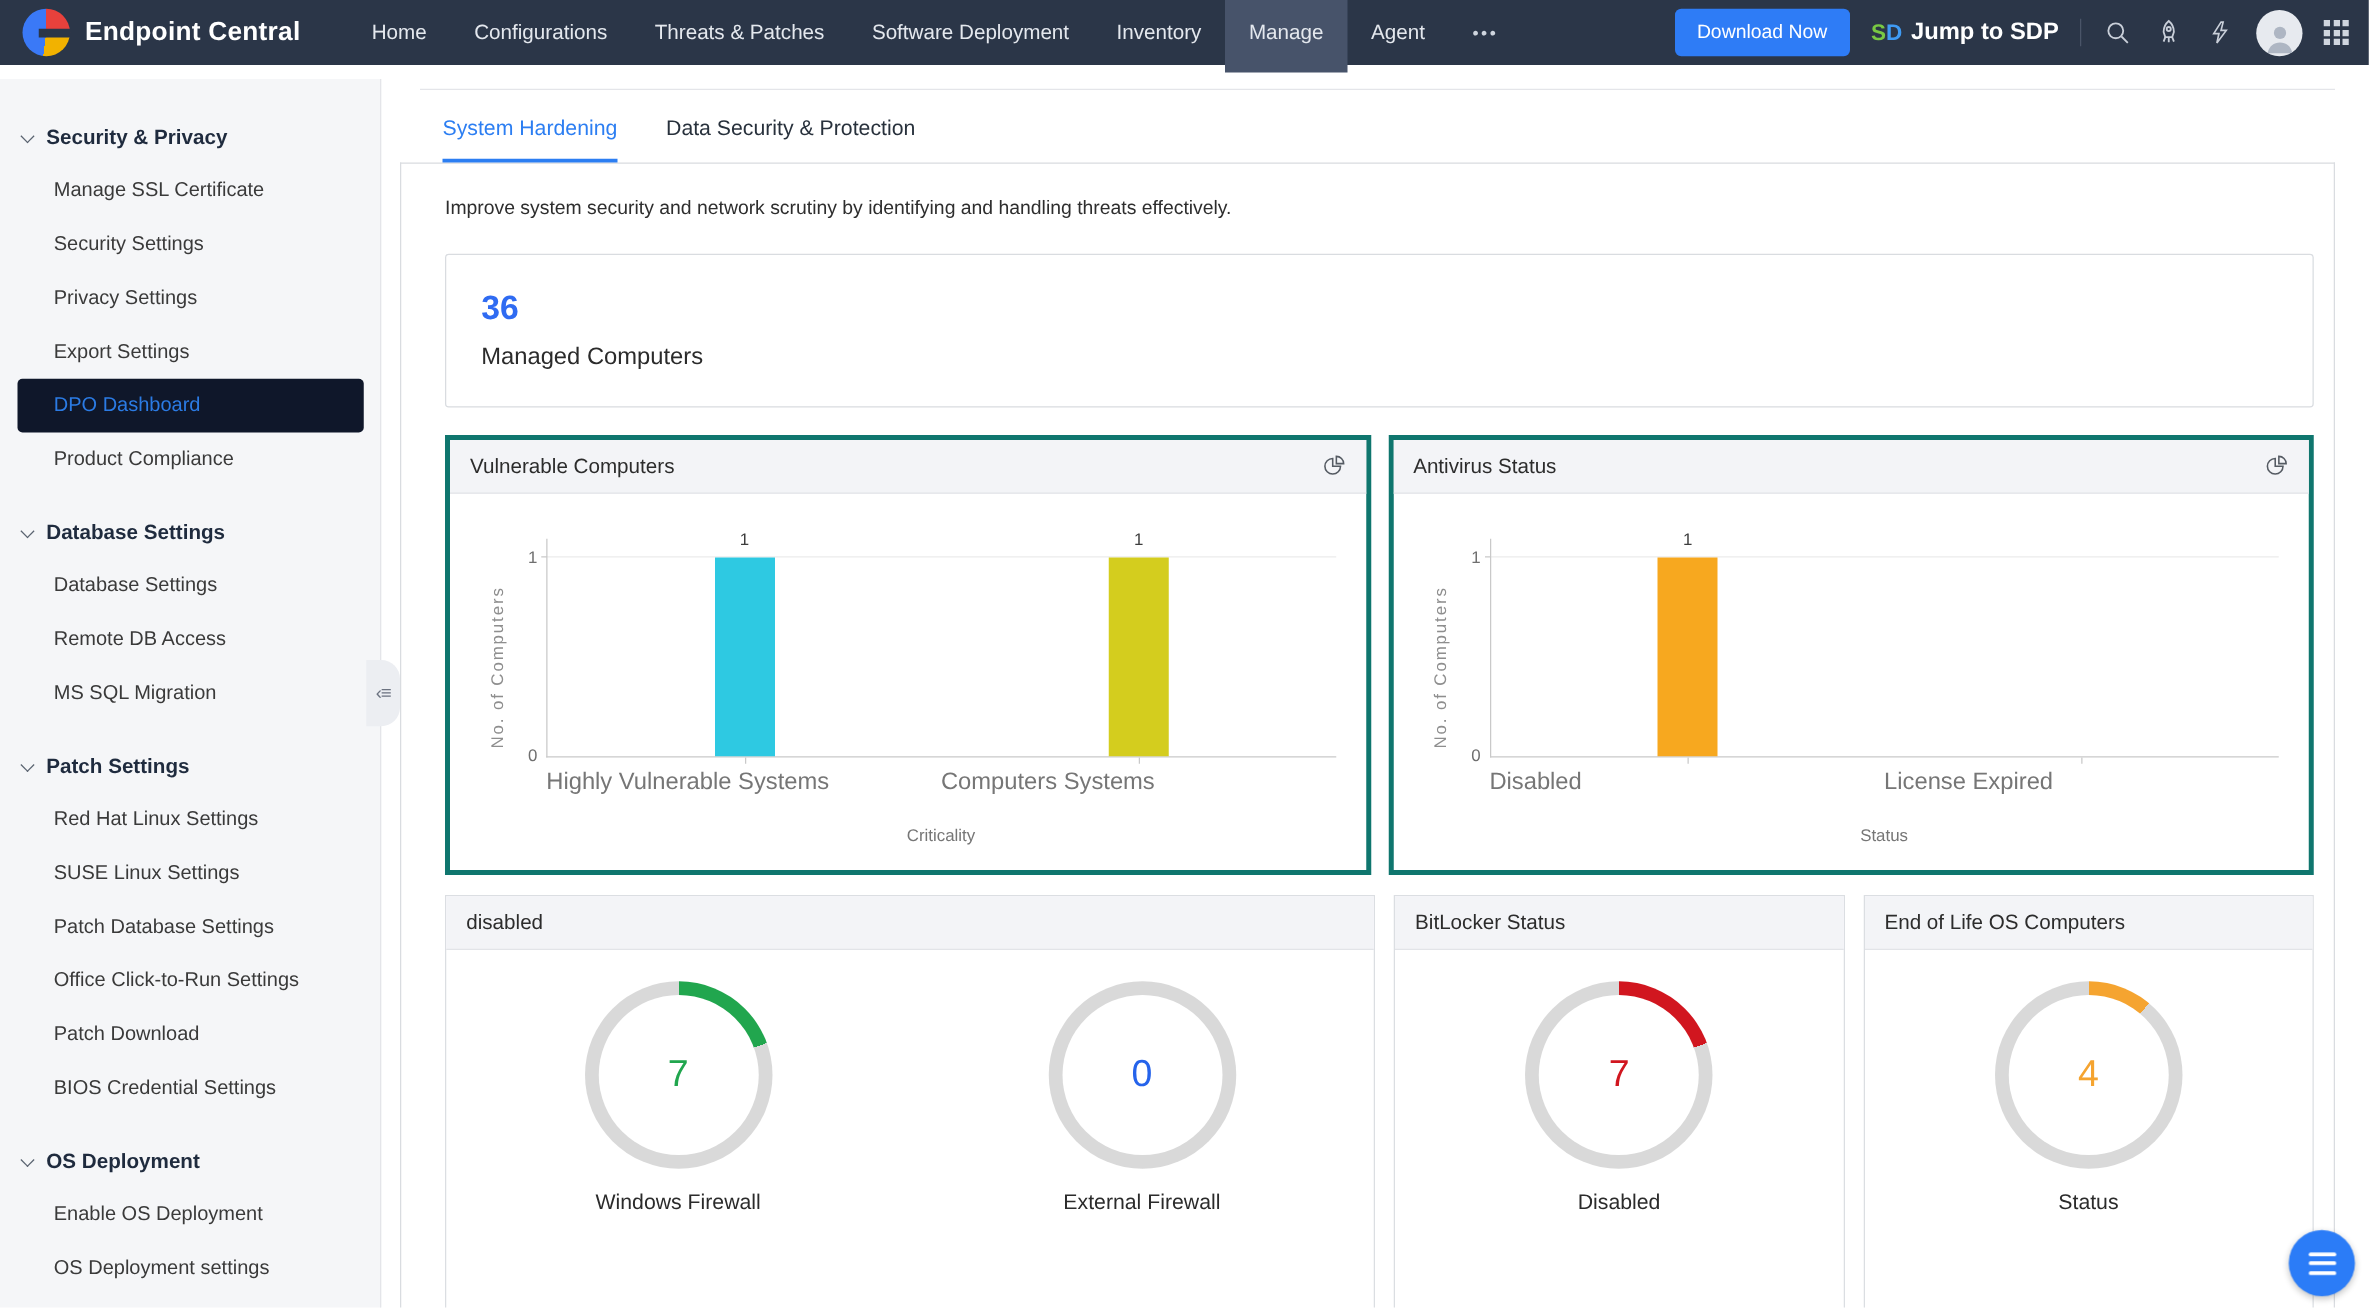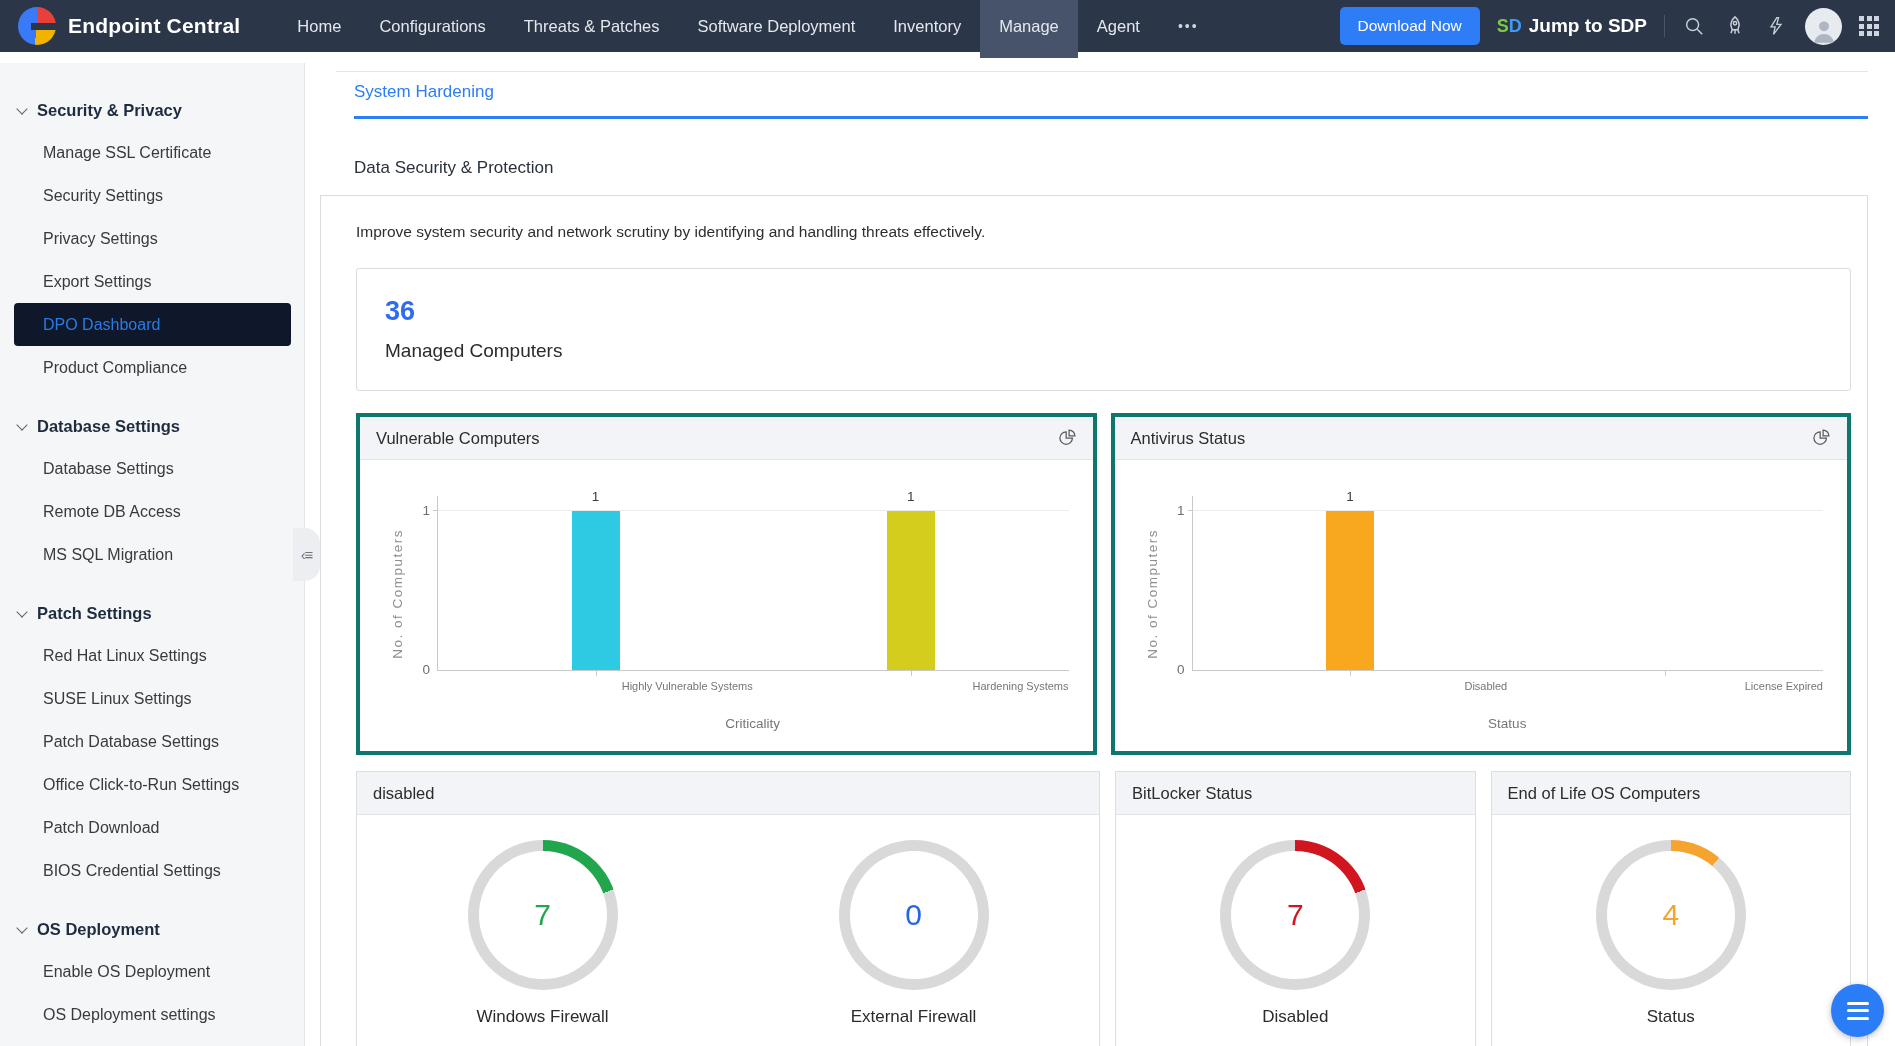--- a/index.html
+++ b/index.html
@@ -46,21 +46,21 @@
   .sb-section { margin-bottom:17px; }
   .collapse-handle { position:fixed; left:293px; top:528px; width:27px; height:53px; background:#eceef2;
                      border-radius:0 15px 15px 0; display:flex; align-items:center; justify-content:center;
                      cursor:pointer; z-index:40; color:#6b7280; }
   .collapse-glyph { font-size:15px; letter-spacing:-1px; color:#6b7280; }
 
   
   .main { margin-left:305px; padding:26px 27px 0 31px; }
   .page-title { font-size:20.5px; color:#333; font-weight:400; }
   .title-divider { height:1px; background:#e4e5e9; margin-top:21px; }
-  .tabs { display:flex; gap:39px; margin-top:10px; padding-left:18px;flex-direction:column; }
+  .tabs { display:flex; gap:39px; margin-top:21px; padding-left:18px; }
   .tab { font-size:17px; color:#28313c; padding-bottom:14px; cursor:pointer; border-bottom:3px solid transparent; }
   .tab.active { color:#2c7ef2; border-bottom-color:#2c7ef2; }
   .panel { border:1px solid #d9dce0; border-bottom:none; margin-left:-16px; padding:27px 16px 40px 35px;
            min-height:820px; }
   .panel-desc { font-size:15.5px; color:#2e2e2e; }
 
   .summary-card { border:1px solid #d9dce0; border-radius:3px; margin-top:27px; padding:27px 28px 28px 28px; }
   .summary-value { font-size:27px; font-weight:bold; color:#2f6bf2; }
   .summary-label { font-size:19px; color:#2b2b2b; margin-top:13px; }
 
@@ -83,21 +83,21 @@
   .gridline { position:absolute; left:0; right:0; height:1px; background:#ececec; }
   .ytick { position:absolute; left:-26px; width:18px; text-align:right; font-size:13.5px; color:#6f6f6f;
            transform:translateY(7px); }
   .ytickmark { position:absolute; left:-5px; width:5px; height:1px; background:#c9c9c9; }
   .cats { display:flex; height:100%; }
   .cat { flex:1; display:flex; align-items:flex-end; justify-content:center; position:relative; }
   .bar { width:48px; position:relative; }
   .bar-val { position:absolute; top:-22px; left:50%; transform:translateX(-50%); font-size:13.5px; color:#3d3d3d; }
   .cat-tick { position:absolute; bottom:-6px; left:50%; width:1px; height:5px; background:#c9c9c9; }
   .xticks { display:flex; margin-left:30px; margin-top:9px; }
-  .xticks span { flex:1; text-align:right; font-size:11px; color:#767676; }
+  .xticks span { flex:1; text-align:left; font-size:19px; color:#767676; }
   .xtitle { text-align:center; margin-left:30px; margin-top:24px; font-size:13.5px; color:#767676; }
 
   
   .bottom-row { display:flex; gap:15px; margin-top:16px; }
   .donut-card { border:1px solid #dbdee2; background:#fff; height:340px; }
   .donut-card.wide { flex:2.07; } .donut-card.narrow { flex:1; }
   .donut-row { display:flex; justify-content:space-around; padding-top:25px; }
   .donut-item { display:flex; flex-direction:column; align-items:center; }
   .donut { width:150px; height:150px; border-radius:50%; position:relative; }
   .donut-hole { position:absolute; left:11px; top:11px; width:128px; height:128px; border-radius:50%;
@@ -267,21 +267,21 @@
                     <div class="cat">
                       <div class="bar" style="height: 159px; background: rgb(212, 205, 30);">
                         <span class="bar-val">1</span>
                       </div>
                       <span class="cat-tick"></span>
                     </div>
                   </div>
                 </div>
                 <div class="xticks">
                   <span>Highly Vulnerable Systems</span>
-                  <span>Hardening Systems</span>
+                  <span>Computers Systems</span>
                 </div>
                 <div class="xtitle">Criticality</div>
               </div>
             </div>
           </div>
       </div>
 
       <div class="chart-card">
         <div class="card-header">
           <span class="card-title">Antivirus Status</span>

